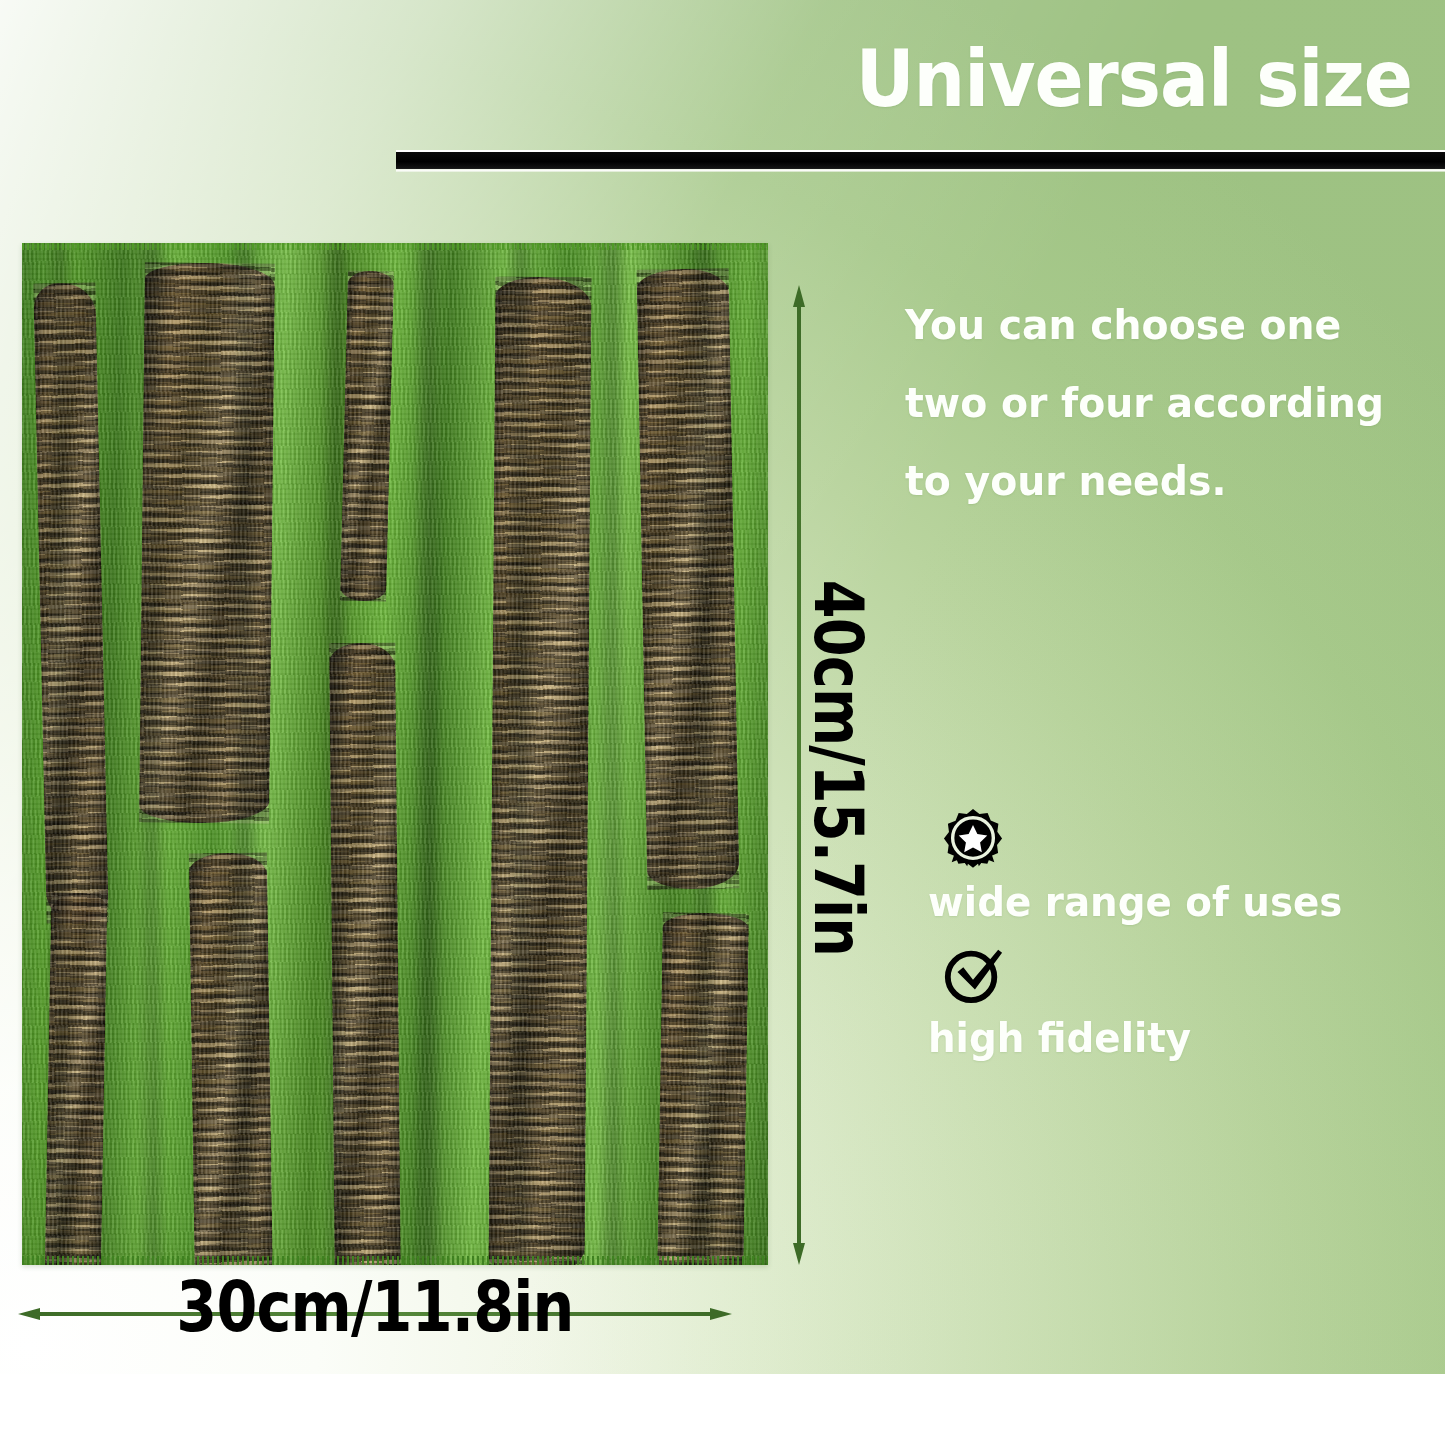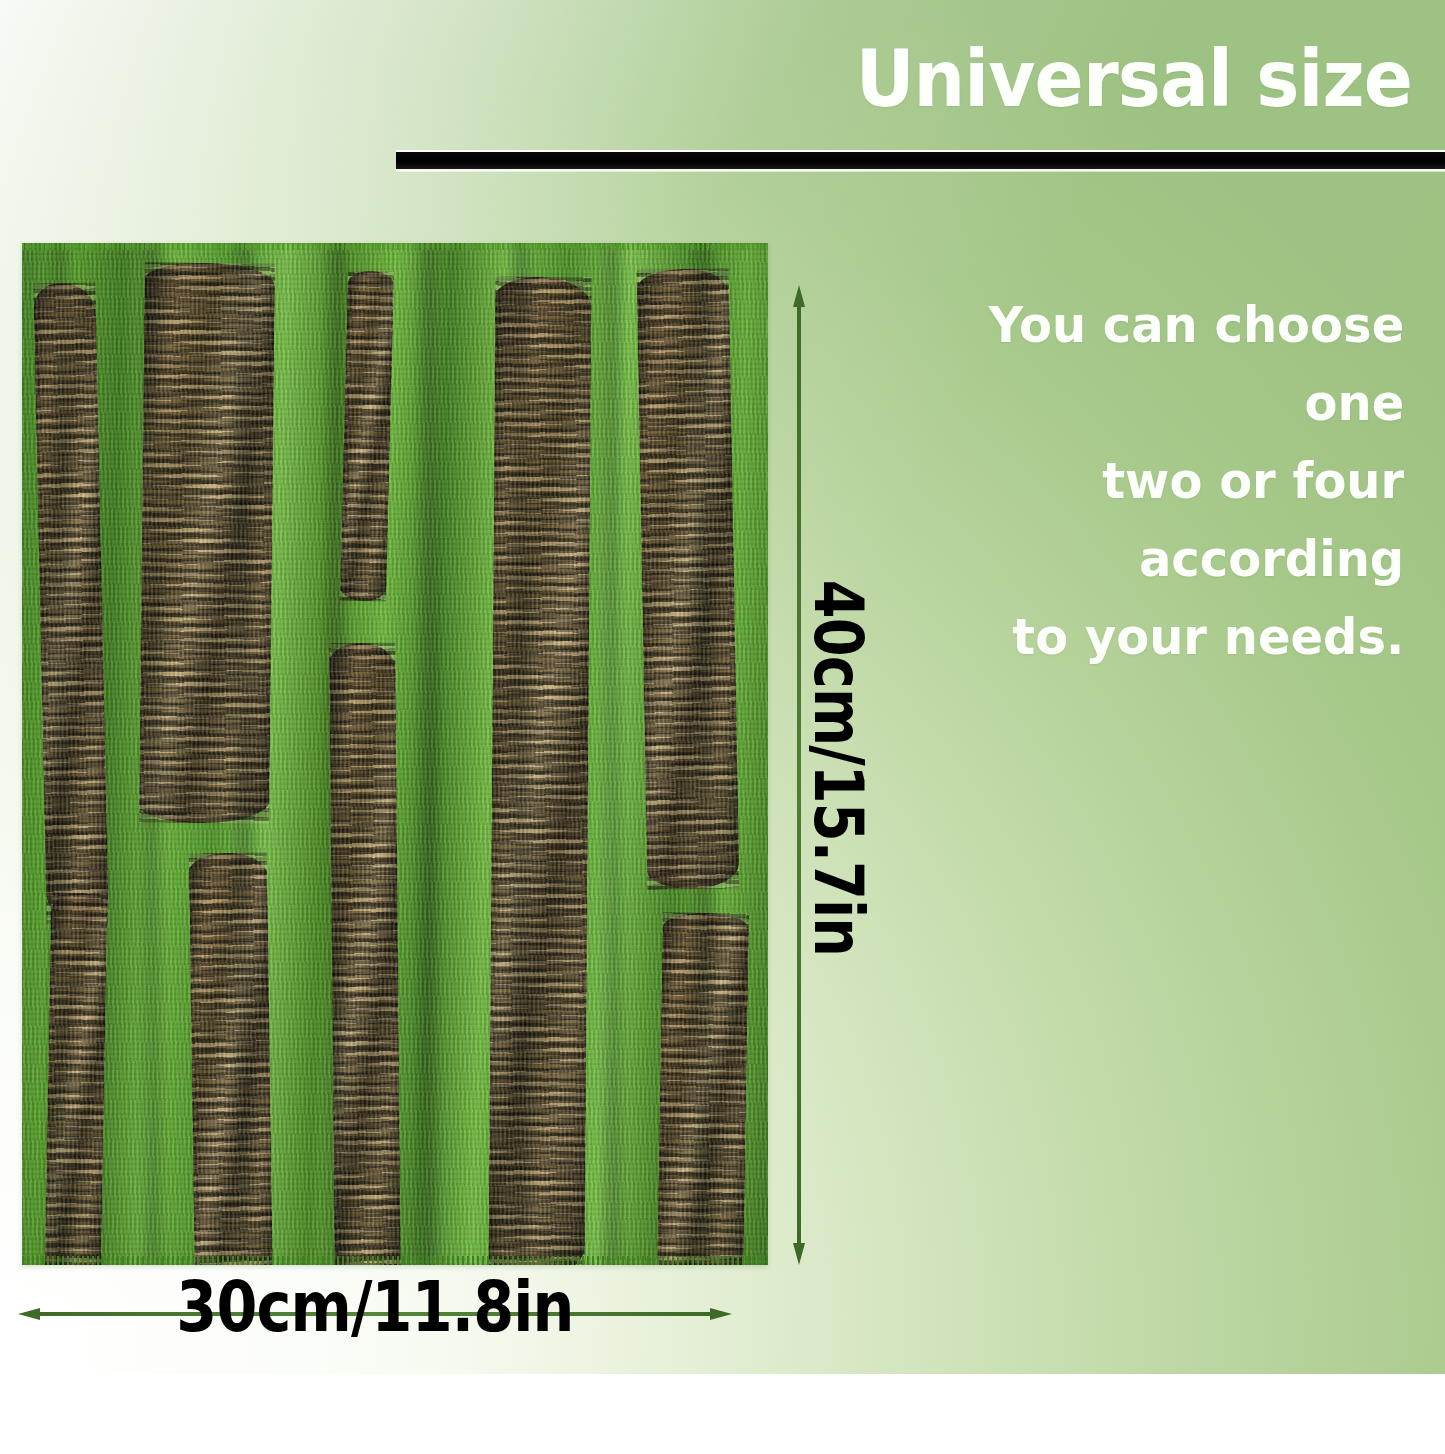--- a/index.html
+++ b/index.html
@@ -152,24 +152,23 @@
     white-space:nowrap;color:#000;
     font-size:70px;font-weight:bold;letter-spacing:-1px;
     font-family:"DejaVu Sans","Liberation Sans",sans-serif;
   }
   .dim-h span{display:inline-block;transform:scaleX(0.84);}
 
   
   .lead{
     position:absolute;left:905px;top:286px;width:520px;
     color:#fdfffb;
-    font-size:50px;line-height:78px;font-weight:bold;
+    font-size:41px;line-height:78px;font-weight:bold;
     font-family:"DejaVu Sans","Liberation Sans",sans-serif;
     text-shadow:0 1px 2px rgba(120,160,95,.25);
-    text-align:right;
   }
   .lead div{transform:scaleX(0.96);transform-origin:left center;}
 
   
   .features{position:absolute;left:928px;top:790px;width:512px;}
   .feature{position:relative;margin-bottom:4px;}
   .f-icon{display:block;width:62px;height:62px;margin-left:14px;}
   .f-label{
     display:block;margin-top:6px;
     color:#fdfffb;font-size:40px;font-weight:bold;line-height:52px;
@@ -229,17 +228,38 @@
 
   <div class="lead">
     <div>You can choose one</div>
     <div>two or four according</div>
     <div>to your needs.</div>
   </div>
 
   <div class="features">
 
 
-
+    <div class="feature f2">
+      <span class="f-icon">
+        <svg viewBox="0 0 64 64" width="62" height="62" aria-hidden="true">
+          <path fill="#000" d="M16 38l-6 18 10-4 6 8 6-19z"></path>
+          <path fill="#000" d="M48 38l6 18-10-4-6 8-6-19z"></path>
+          <path fill="#000" d="M32 1l6.7 5.2 8.4-1.1 3.2 7.9 7.9 3.2-1.1 8.4L62 31.4l-5.2 6.7 1.1 8.4-7.9 3.2-3.2 7.9-8.4-1.1L32 61.8l-6.7-5.3-8.4 1.1-3.2-7.9-7.9-3.2 1.1-8.4L2 31.4l5.2-6.7-1.1-8.4 7.9-3.2 3.2-7.9 8.4 1.1z"></path>
+          <circle cx="32" cy="31" r="21" fill="none" stroke="#e9f2de" stroke-width="3.5"></circle>
+          <path fill="#fff" d="M32 17.5l4.5 9.4 10.2 1.4-7.4 7.2 1.8 10.2L32 40.9l-9.1 4.8 1.8-10.2-7.4-7.2 10.2-1.4z"></path>
+        </svg>
+      </span>
+      <span class="f-label">wide range of uses</span>
+    </div>
+
+    <div class="feature f3">
+      <span class="f-icon">
+        <svg viewBox="0 0 64 64" width="62" height="62" aria-hidden="true">
+          <circle cx="30" cy="34" r="24" fill="none" stroke="#000" stroke-width="6"></circle>
+          <path fill="#000" d="M16 29l6-5 10 13L58 6l4 3-28 38z"></path>
+        </svg>
+      </span>
+      <span class="f-label">high fidelity</span>
+    </div>
 
 
   </div>
 </div>
 
 </body></html>

